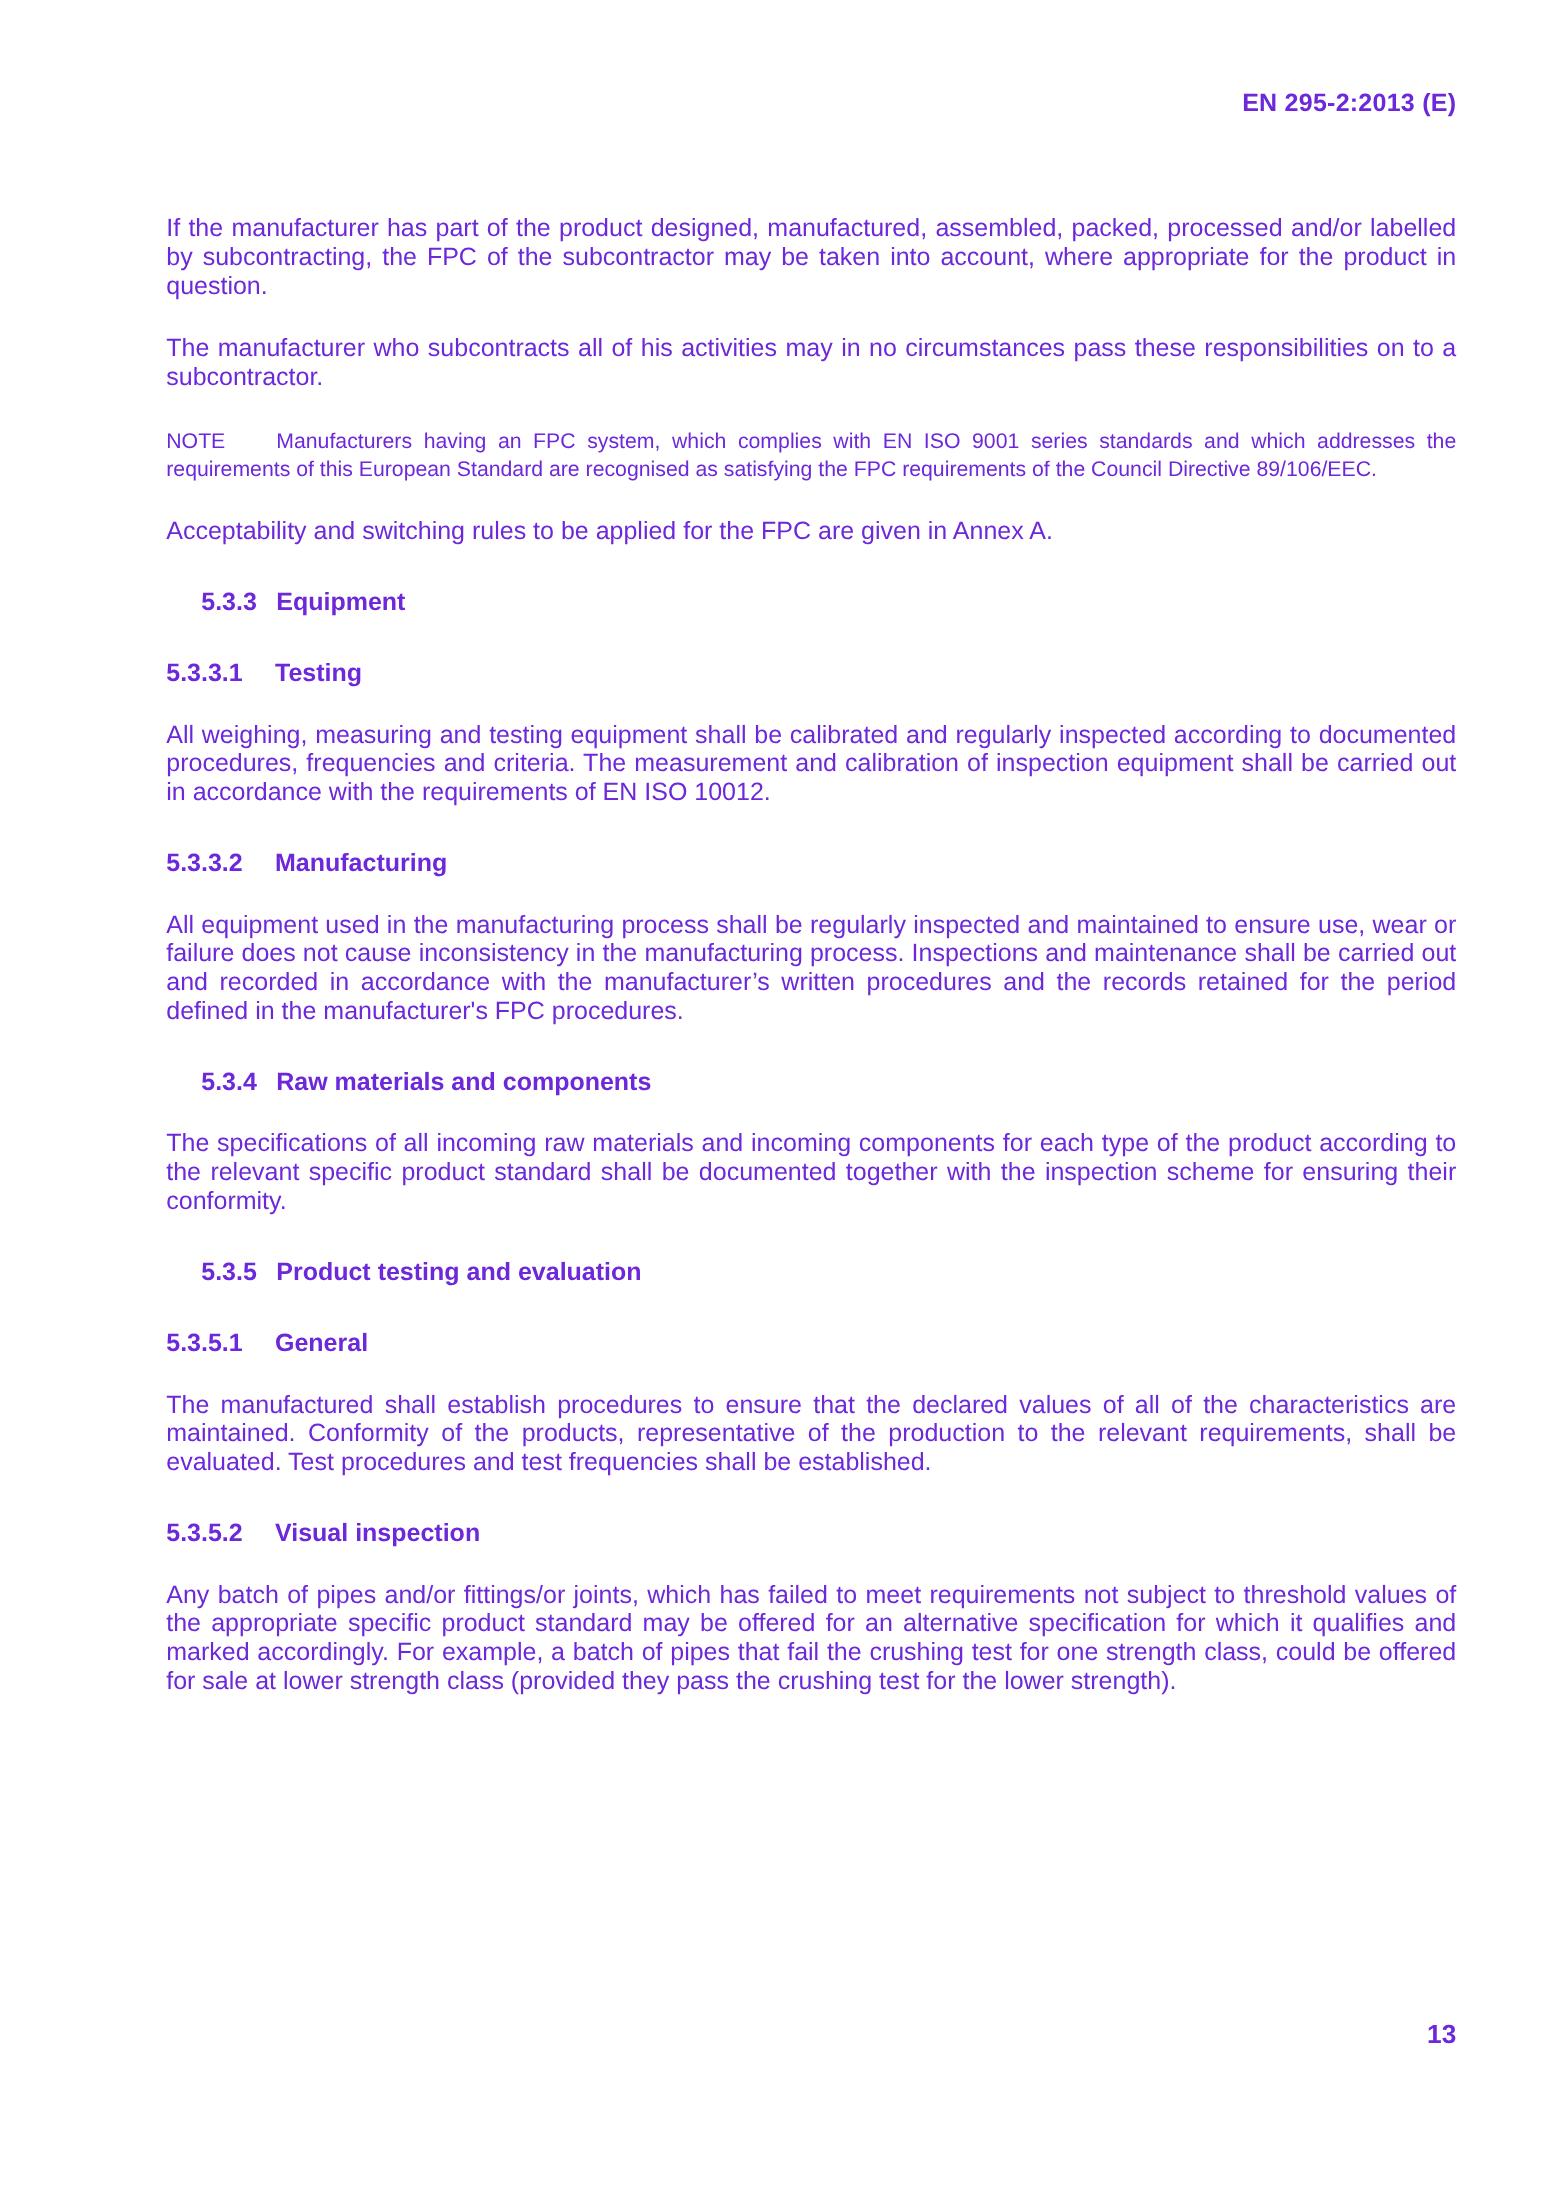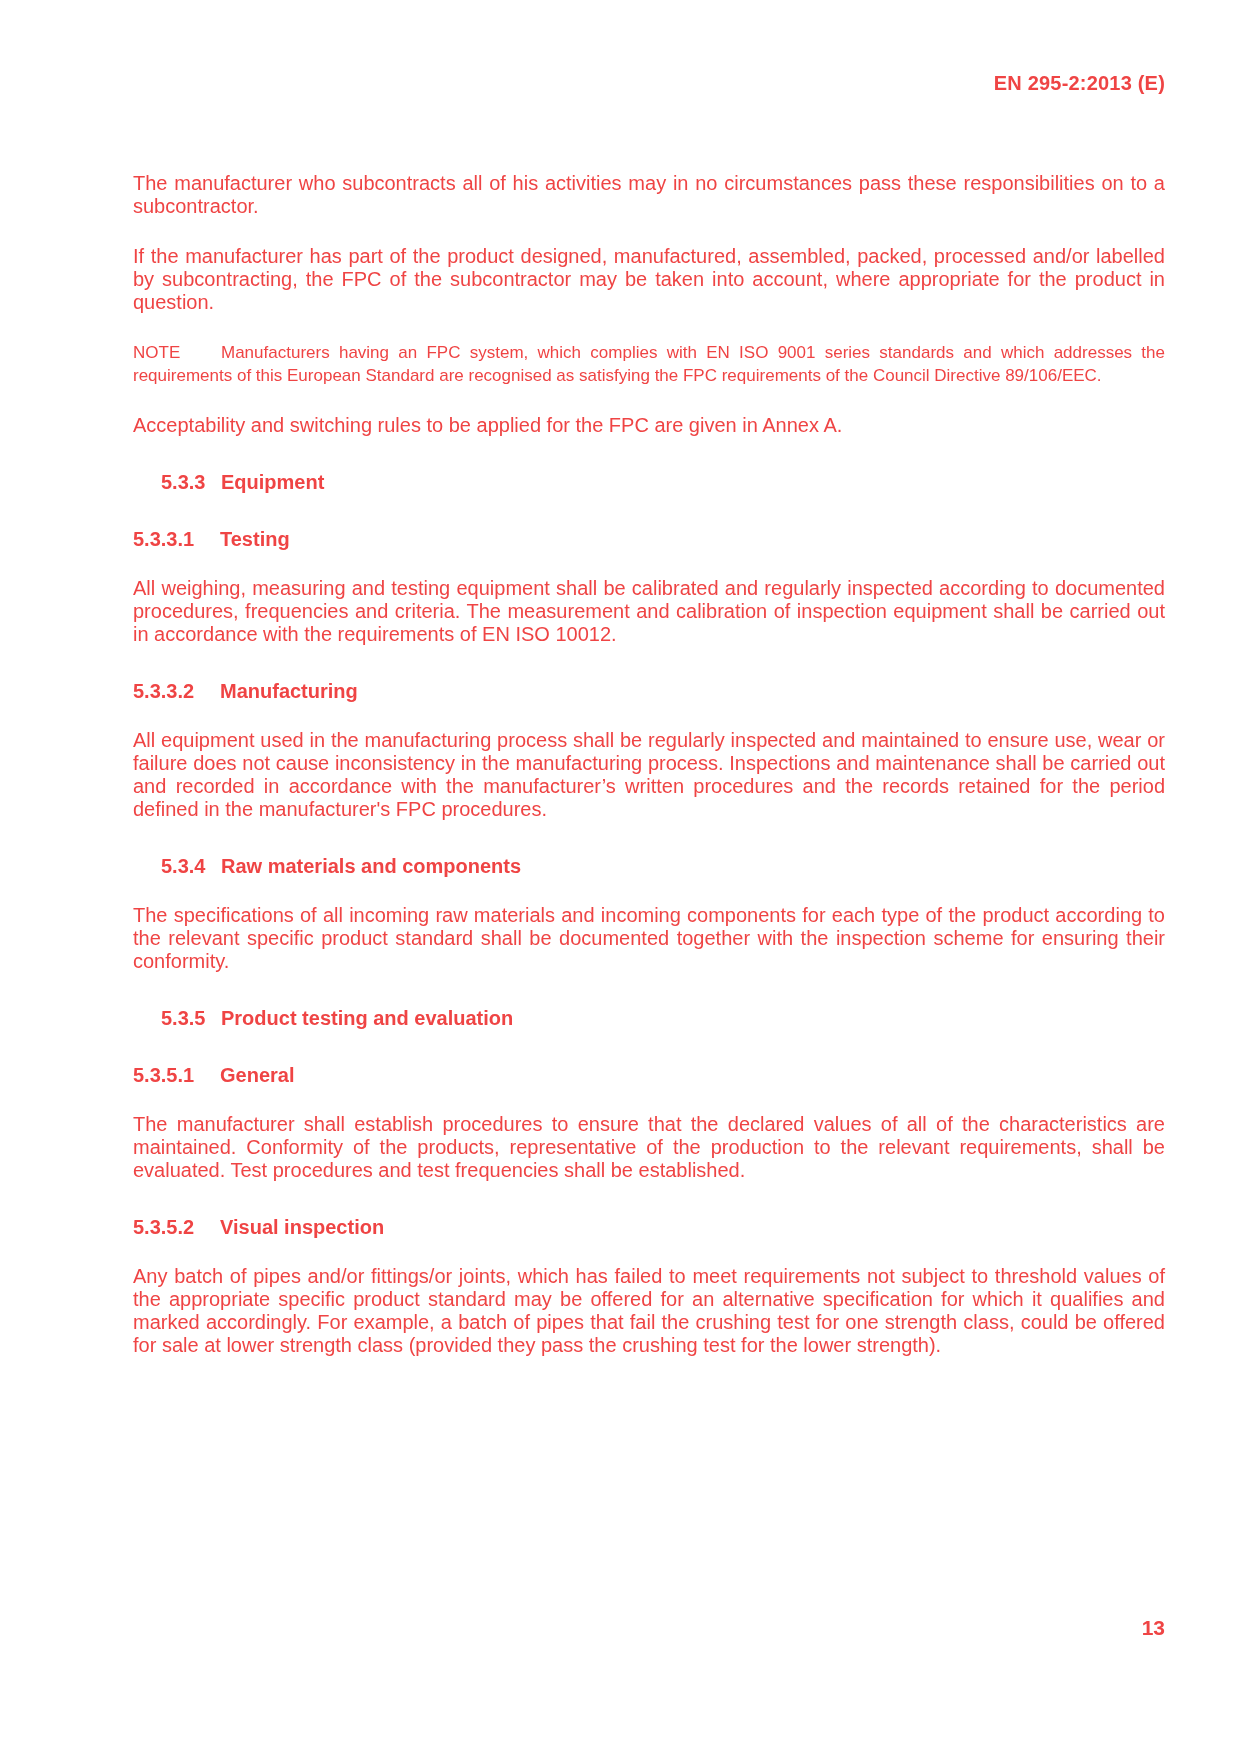--- a/index.html
+++ b/index.html
@@ -6,21 +6,21 @@
   html, body {
     margin: 0;
     padding: 0;
     background: #ffffff;
   }
   .page {
     position: relative;
     width: 1240px;
     height: 1754px;
     background: #ffffff;
-    color: #ef4444;
+    color: #6d28d9;
     font-family: "Liberation Sans", sans-serif;
     padding: 72px 75px 0 133px;
     overflow: hidden;
   }
   .doc-header {
     text-align: right;
     font-weight: 700;
     font-size: 20px;
     line-height: 23px;
     letter-spacing: 0.2px;
@@ -65,23 +65,23 @@
 </style>
 </head>
 <body>
 
 <div class="page">
 
   <div class="doc-header">EN 295-2:2013 (E)</div>
 
   <div class="content">
 
+    <p class="body-para">If the manufacturer has part of the product designed, manufactured, assembled, packed, processed and/or labelled by subcontracting, the FPC of the subcontractor may be taken into account, where appropriate for the product in question.</p>
+
     <p class="body-para">The manufacturer who subcontracts all of his activities may in no circumstances pass these responsibilities on to a subcontractor.</p>
-
-    <p class="body-para">If the manufacturer has part of the product designed, manufactured, assembled, packed, processed and/or labelled by subcontracting, the FPC of the subcontractor may be taken into account, where appropriate for the product in question.</p>
 
     <p class="note-para"><span class="note-label">NOTE</span><span>Manufacturers having an FPC system, which complies with EN ISO 9001 series standards and which addresses the requirements of this European Standard are recognised as satisfying the FPC requirements of the Council Directive 89/106/EEC.</span></p>
 
     <p class="body-para">Acceptability and switching rules to be applied for the FPC are given in Annex A.</p>
 
     <h2 class="sec-heading"><span class="sec-num lvl3">5.3.3</span><span>Equipment</span></h2>
 
     <h2 class="sec-heading"><span class="sec-num lvl4">5.3.3.1</span><span>Testing</span></h2>
 
     <p class="body-para">All weighing, measuring and testing equipment shall be calibrated and regularly inspected according to documented procedures, frequencies and criteria. The measurement and calibration of inspection equipment shall be carried out in accordance with the requirements of EN ISO 10012.</p>
@@ -91,21 +91,21 @@
     <p class="body-para">All equipment used in the manufacturing process shall be regularly inspected and maintained to ensure use, wear or failure does not cause inconsistency in the manufacturing process. Inspections and maintenance shall be carried out and recorded in accordance with the manufacturer’s written procedures and the records retained for the period defined in the manufacturer's FPC procedures.</p>
 
     <h2 class="sec-heading"><span class="sec-num lvl3">5.3.4</span><span>Raw materials and components</span></h2>
 
     <p class="body-para">The specifications of all incoming raw materials and incoming components for each type of the product according to the relevant specific product standard shall be documented together with the inspection scheme for ensuring their conformity.</p>
 
     <h2 class="sec-heading"><span class="sec-num lvl3">5.3.5</span><span>Product testing and evaluation</span></h2>
 
     <h2 class="sec-heading"><span class="sec-num lvl4">5.3.5.1</span><span>General</span></h2>
 
-    <p class="body-para">The manufacturer shall establish procedures to ensure that the declared values of all of the characteristics are maintained. Conformity of the products, representative of the production to the relevant requirements, shall be evaluated. Test procedures and test frequencies shall be established.</p>
+    <p class="body-para">The manufactured shall establish procedures to ensure that the declared values of all of the characteristics are maintained. Conformity of the products, representative of the production to the relevant requirements, shall be evaluated. Test procedures and test frequencies shall be established.</p>
 
     <h2 class="sec-heading"><span class="sec-num lvl4">5.3.5.2</span><span>Visual inspection</span></h2>
 
 
 
 
     <p class="body-para">Any batch of pipes and/or fittings/or joints, which has failed to meet requirements not subject to threshold values of the appropriate specific product standard may be offered for an alternative specification for which it qualifies and marked accordingly. For example, a batch of pipes that fail the crushing test for one strength class, could be offered for sale at lower strength class (provided they pass the crushing test for the lower strength).</p>
 
   </div>
 

